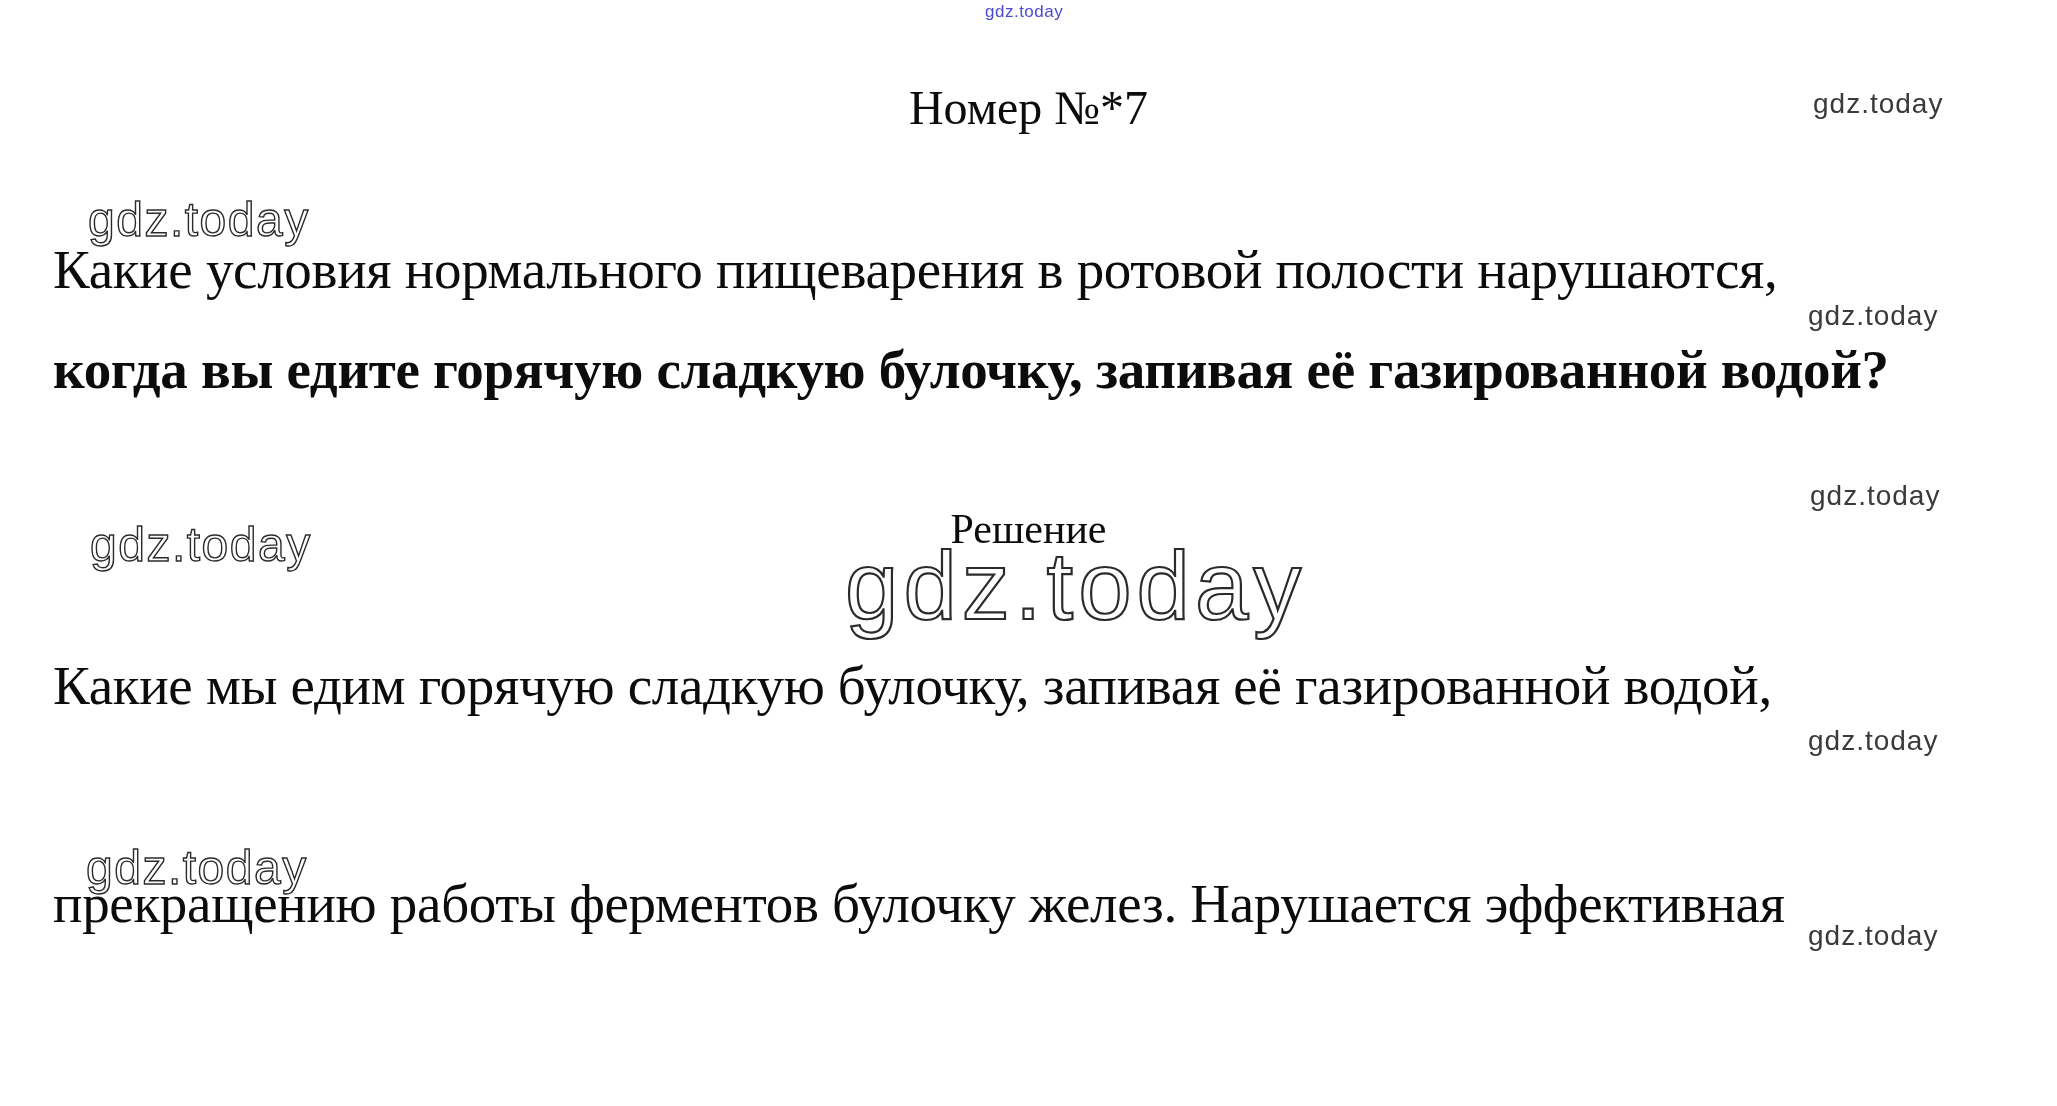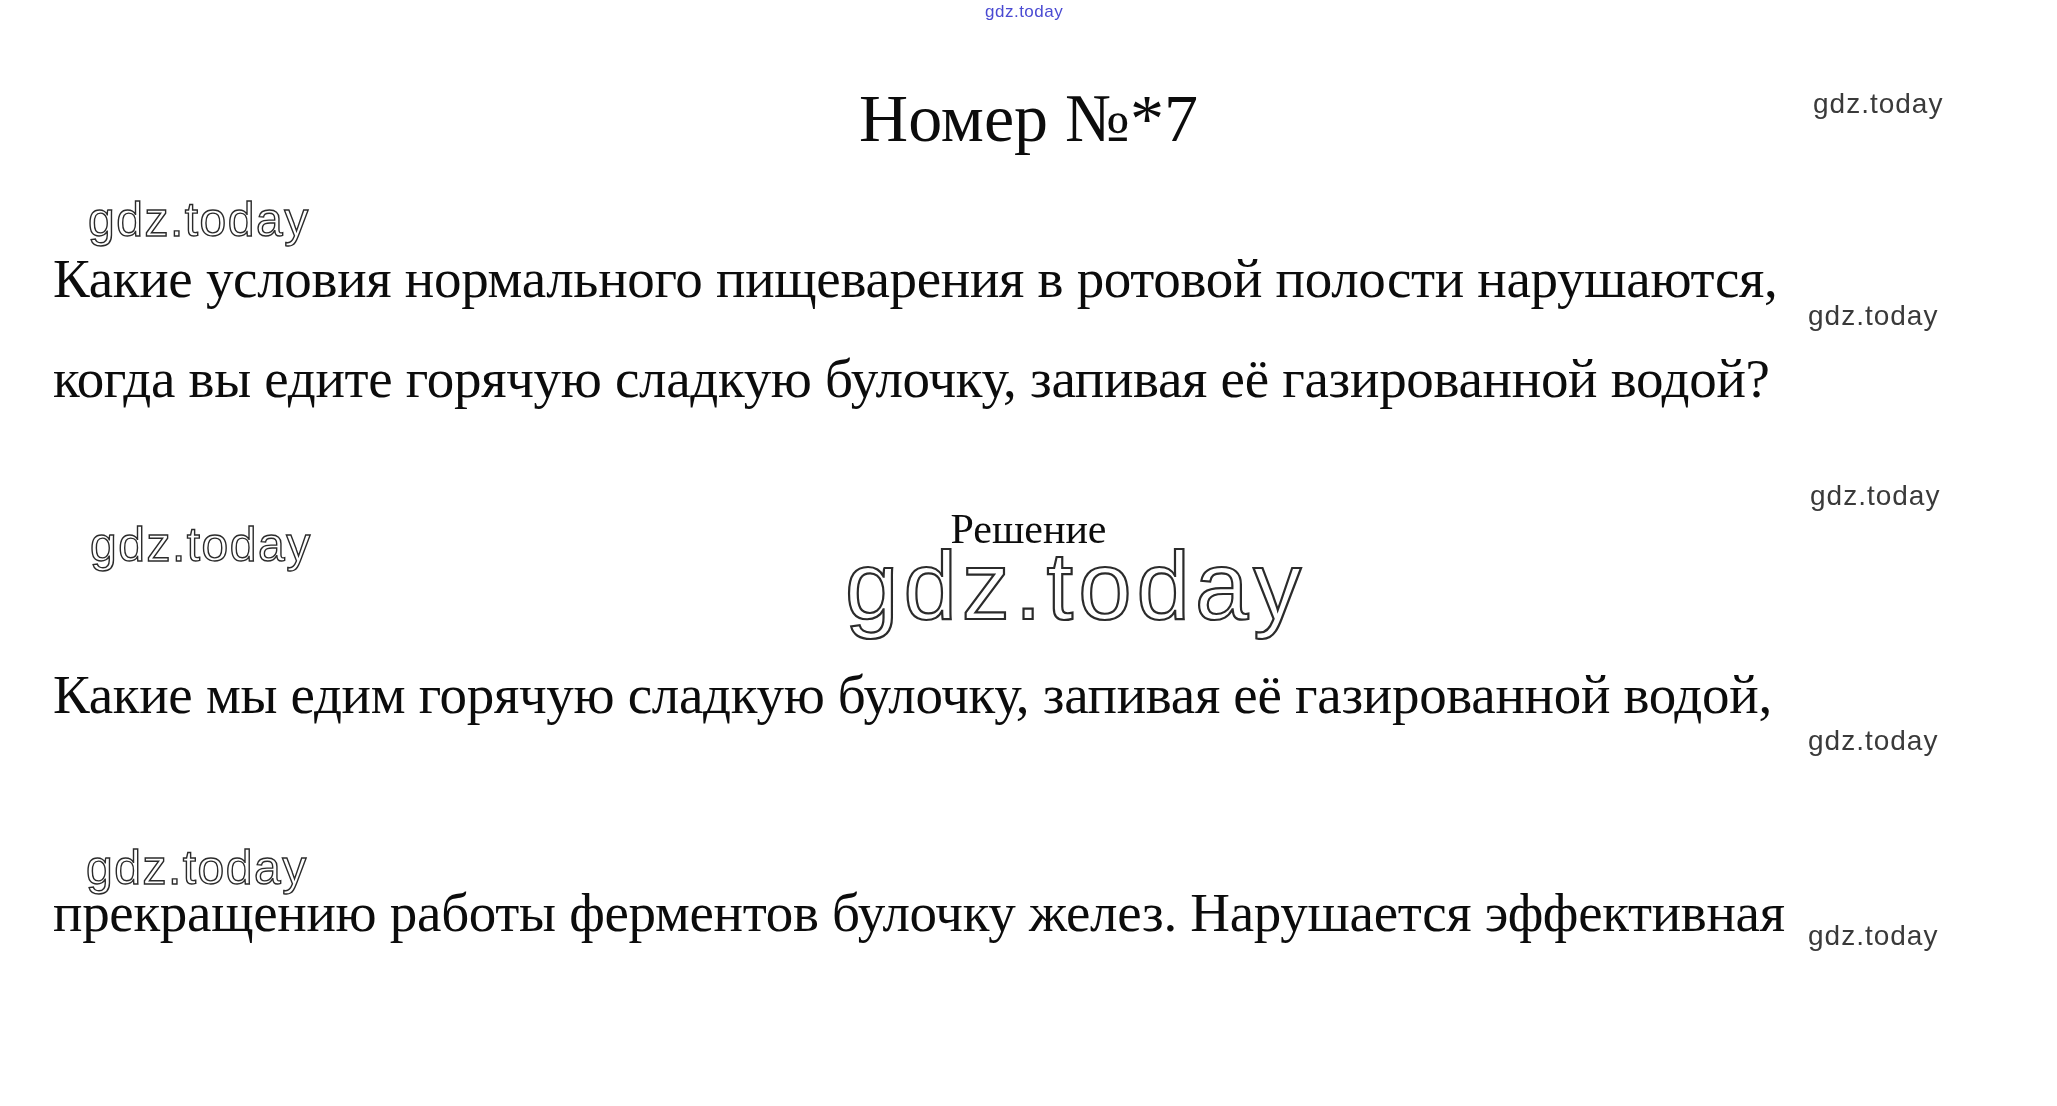--- a/index.html
+++ b/index.html
@@ -12,25 +12,24 @@
     font-family: "Liberation Serif", serif;
   }
   .abs { position: absolute; white-space: nowrap; line-height: 1; }
 
   
   .serif-line {
     font-family: "Liberation Serif", serif;
     font-size: 55px;
     color: var(--text, #0c0c0c);
     letter-spacing: -0.3px;
-    margin-top: 9px;
   }
   .doc-title {
     font-family: "Liberation Serif", serif;
-    font-size: 68px;
+    font-size: 48px;
     color: var(--text, #0c0c0c);
   }
   .doc-heading {
     font-family: "Liberation Serif", serif;
     font-size: 42px;
     color: var(--text, #0c0c0c);
   }
   .centered { left: 50%; transform: translateX(-50%); }
 
   
@@ -60,21 +59,21 @@
   <div class="abs wm wm-small" style="left:1813px; top:90px;">gdz.today</div>
 
   <div class="abs doc-title centered" style="top:84px;">Номер №*7</div>
 
   <div class="abs wm wm-large" style="left:88px; top:196px;">gdz.today</div>
 
   <div class="abs serif-line" style="left:53px; top:242px;">Какие условия нормального пищеварения в ротовой полости нарушаются,</div>
 
   <div class="abs wm wm-small" style="left:1808px; top:302px;">gdz.today</div>
 
-  <div class="abs serif-line" style="left:53px; top:342px;">когда вы едите горячую сладкую булочку, запивая её газированной водой?</div>
+  <div class="abs serif-line" style="left:53px; top:342px;font-weight:bold;">когда вы едите горячую сладкую булочку, запивая её газированной водой?</div>
 
   <div class="abs wm wm-small" style="left:1810px; top:482px;">gdz.today</div>
 
   <div class="abs wm wm-large" style="left:90px; top:521px;">gdz.today</div>
 
   <div class="abs doc-heading centered" style="top:508px;">Решение</div>
 
   <div class="abs wm wm-huge" style="left:845px; top:538px;">gdz.today</div>
 
   <div class="abs serif-line" style="left:53px; top:658px;">Какие мы едим горячую сладкую булочку, запивая её газированной водой,</div>

